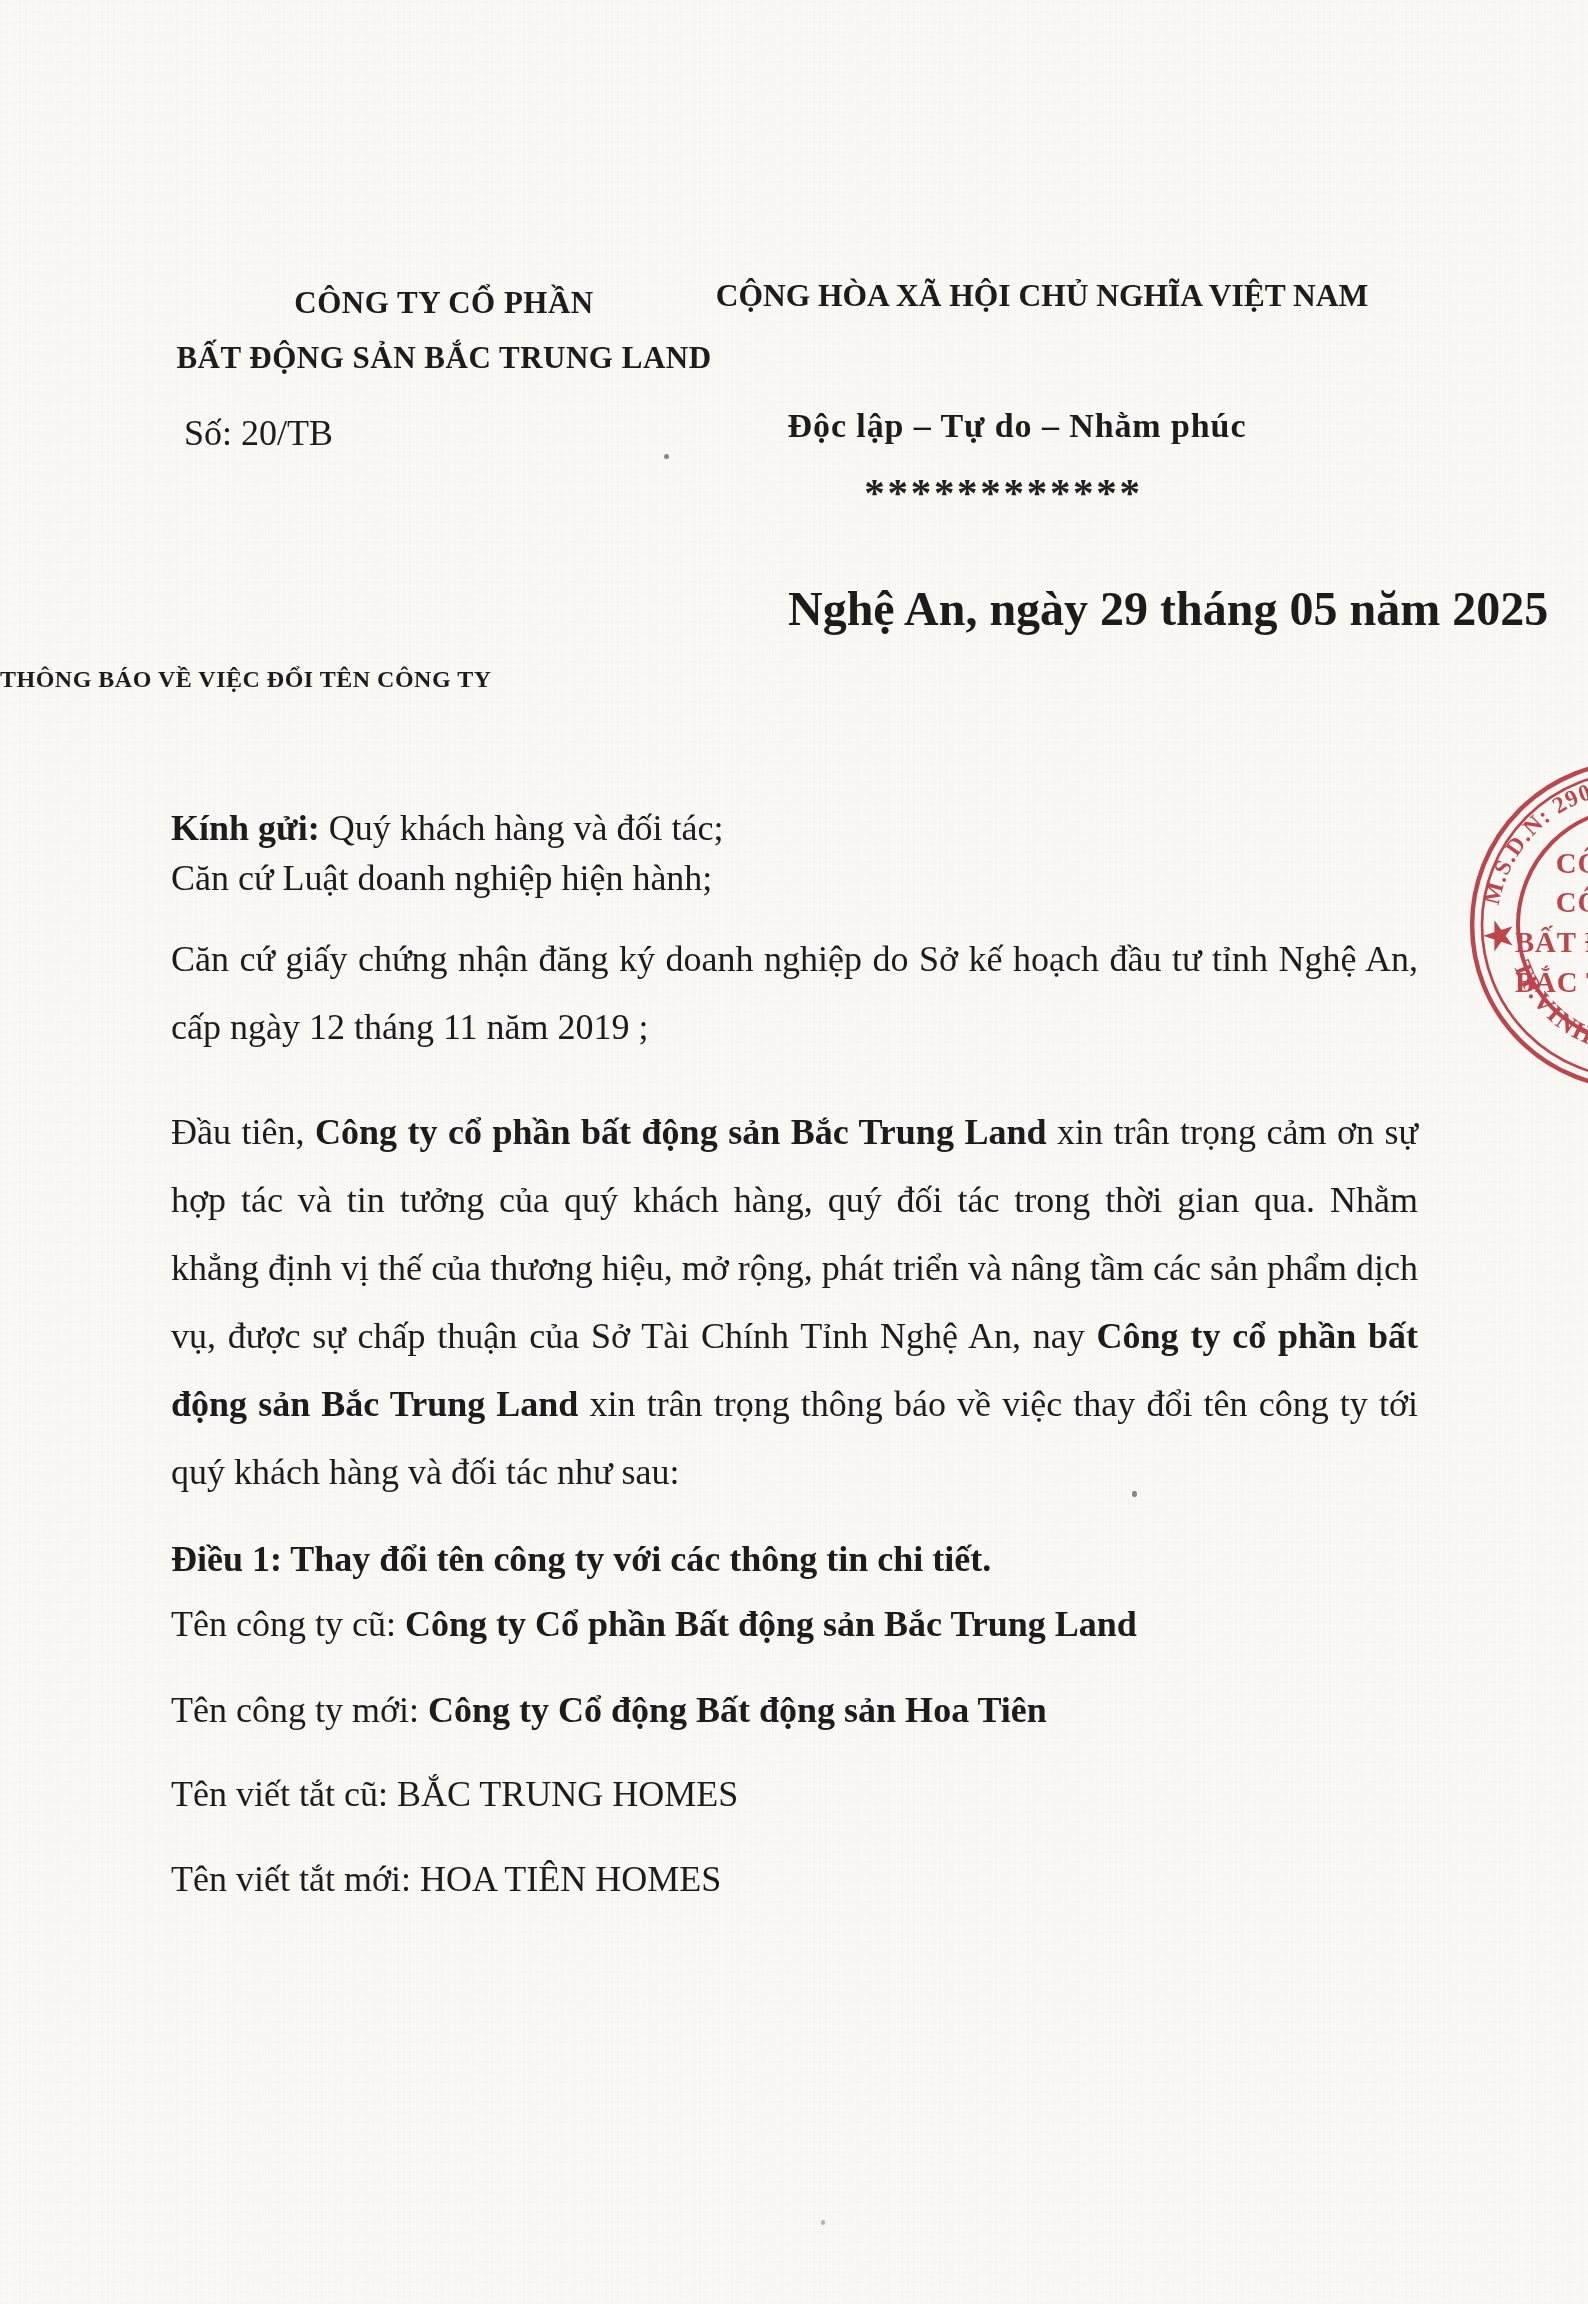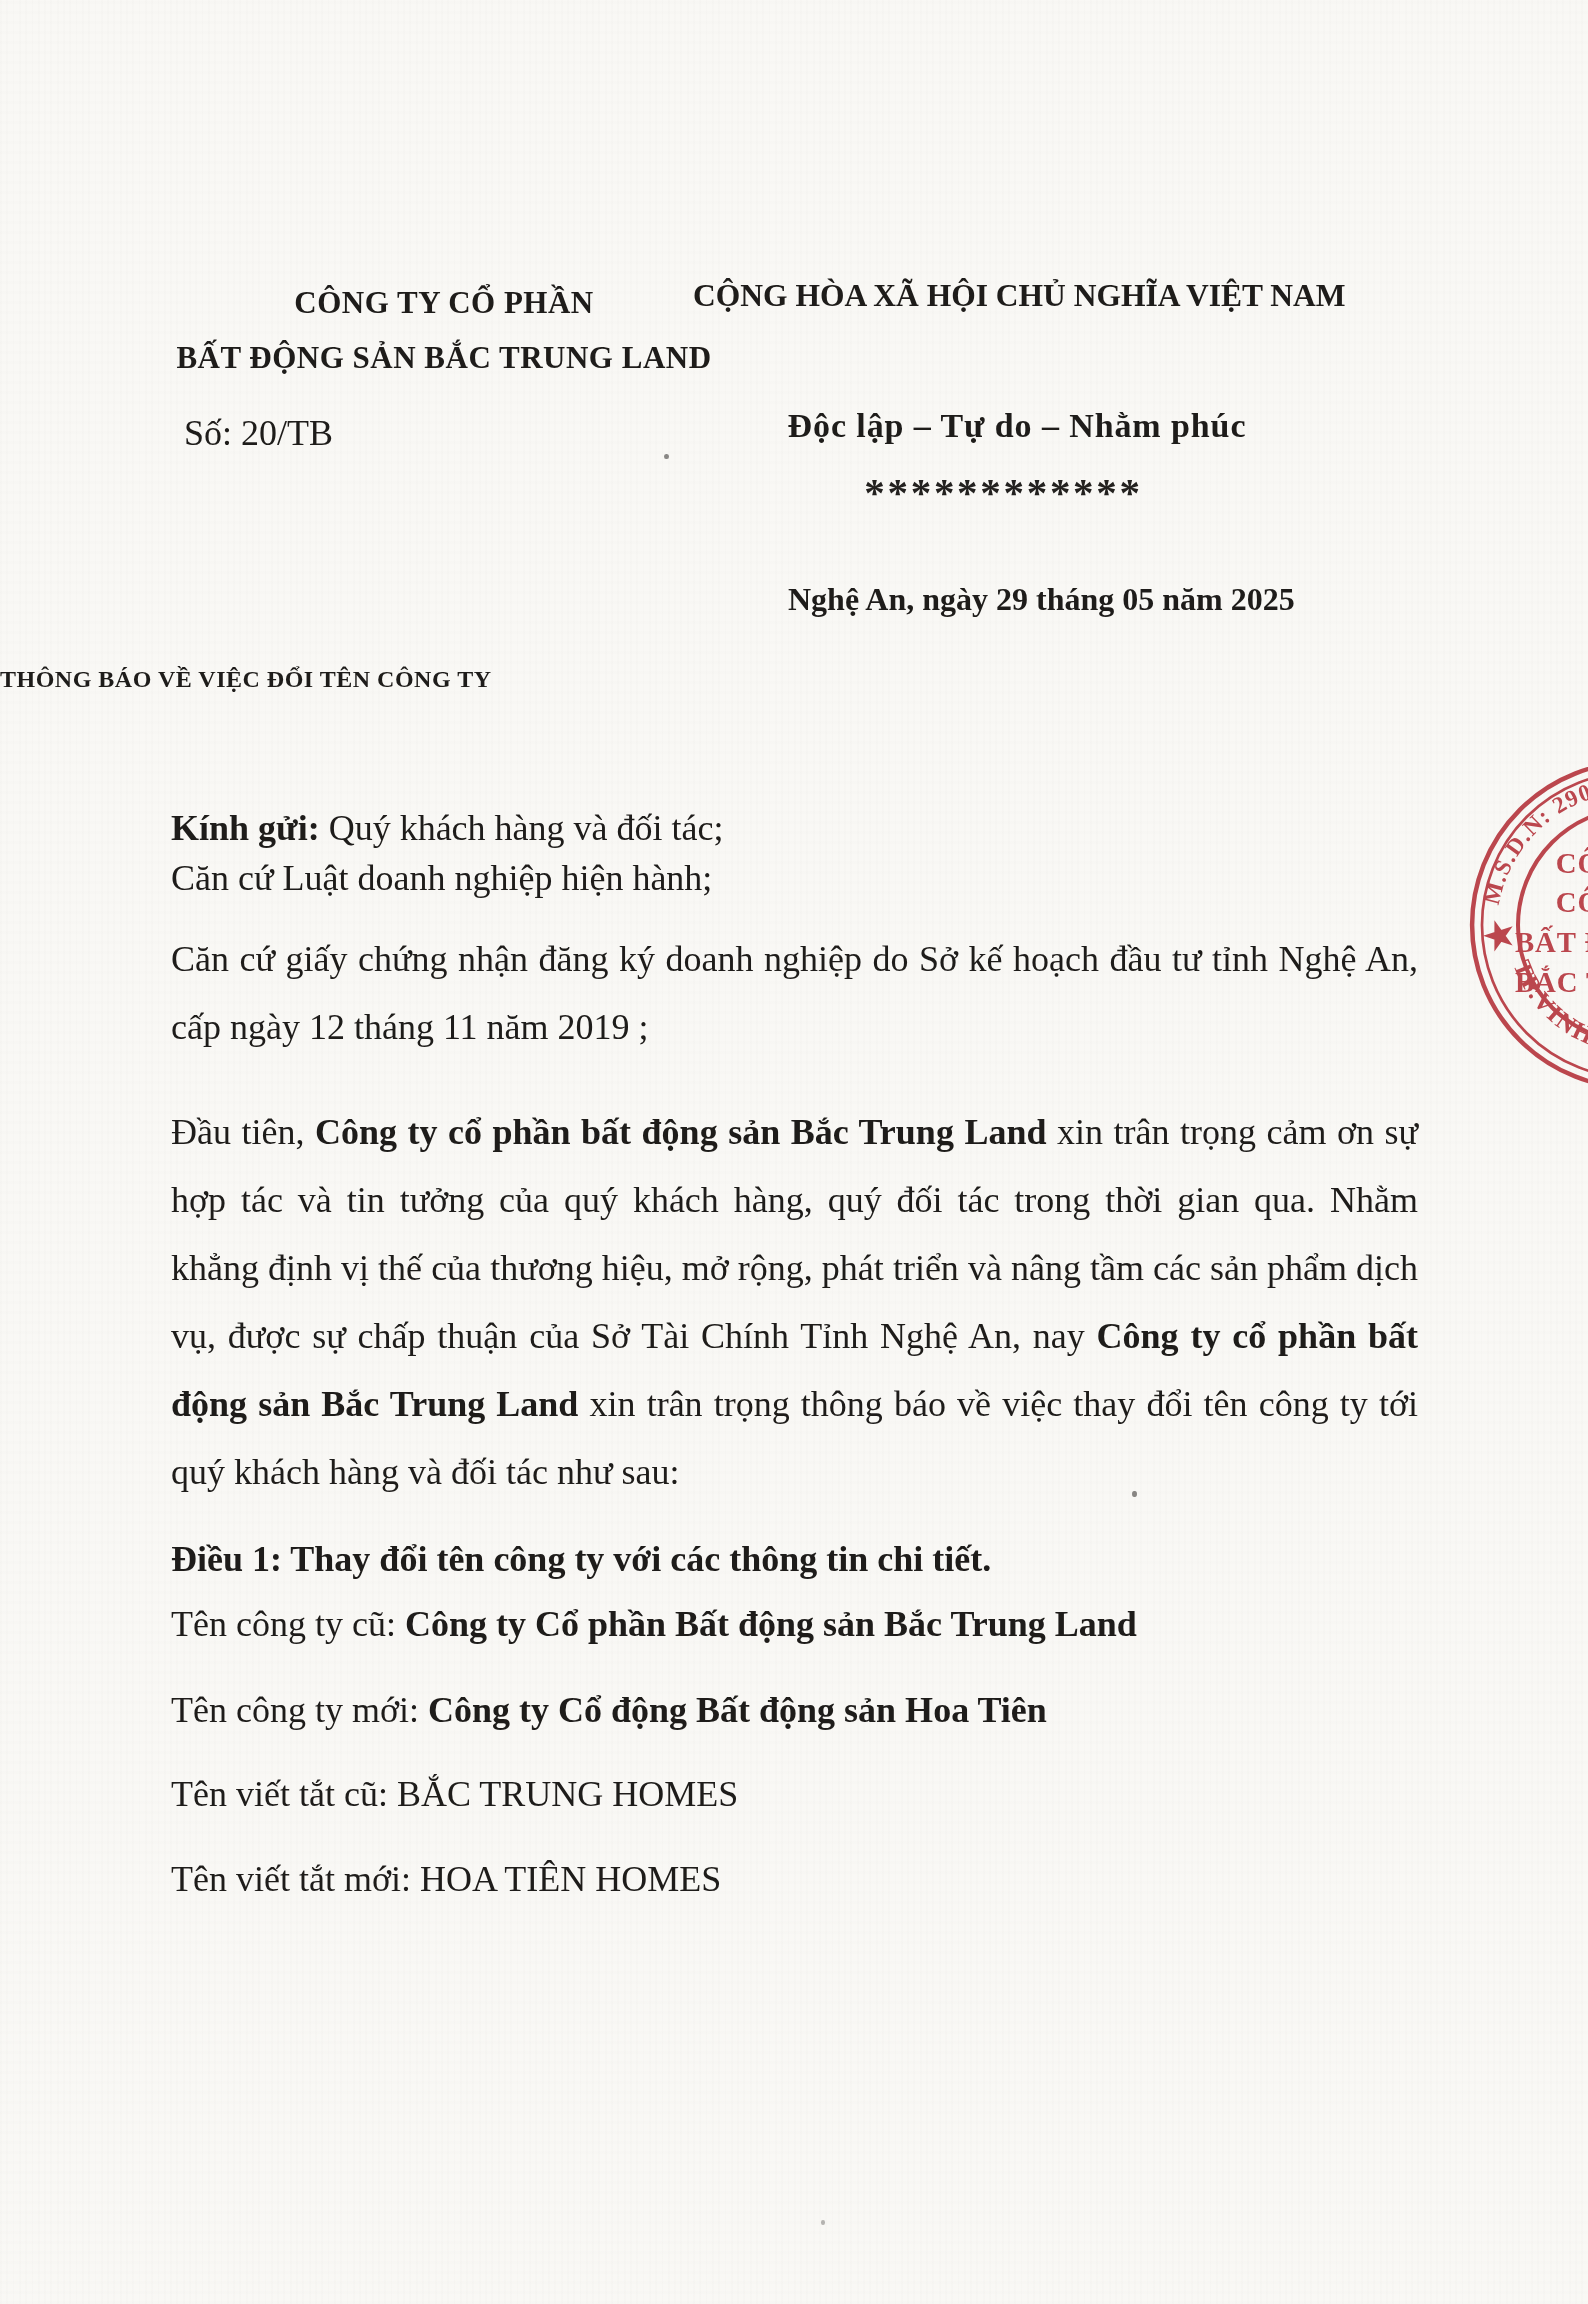--- a/index.html
+++ b/index.html
@@ -18,35 +18,35 @@
   .abs { position:absolute; }
 
   .hdr-left {
     left:167px; top:275px; width:554px;
     text-align:center; font-weight:bold;
     font-size:31px; line-height:55px;
     letter-spacing:0.5px;
   }
   .hdr-right {
     left:693px; top:277px; width:698px;
-    font-weight:bold;
+    text-align:center; font-weight:bold;
     font-size:31.5px; line-height:38px;
   }
   .doc-number { left:184px; top:412px; font-size:36px; }
   .motto {
     left:693px; top:407px; width:648px;
     text-align:center; font-weight:bold; font-size:34px;
     letter-spacing:0.9px;
   }
   .stars {
     left:693px; top:468px; width:621px;
     text-align:center; font-size:41px; font-weight:bold;
     letter-spacing:2.7px; color:#23211f;
   }
-  .dateline { left:788px; top:581px; font-size:32px; font-weight:bold; }
+  .dateline { left:788px; top:581px; font-size:48px; font-weight:bold; }
   .doc-title {
     left:0; top:666px; width:1589px;
     text-align:left; font-weight:bold; font-size:24px;
     letter-spacing:0.5px;
   }
 
   .para {
     position:absolute;
     left:171px; width:1247px;
     font-size:36px; line-height:68px;

